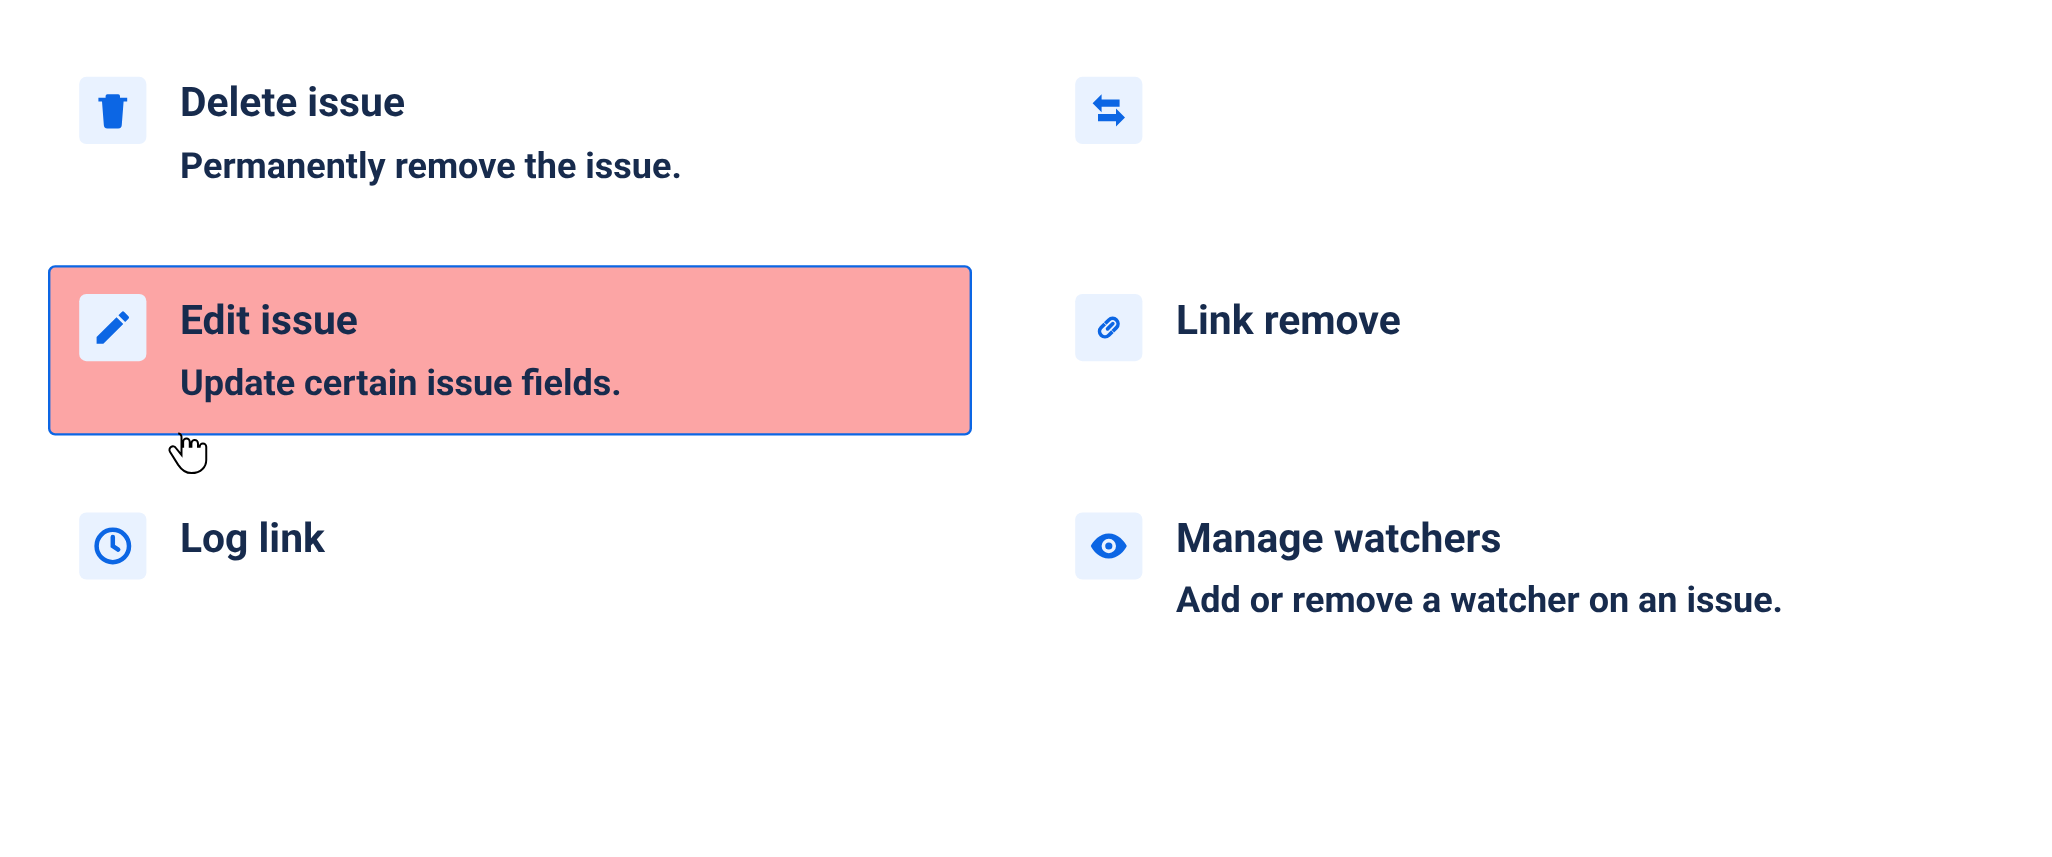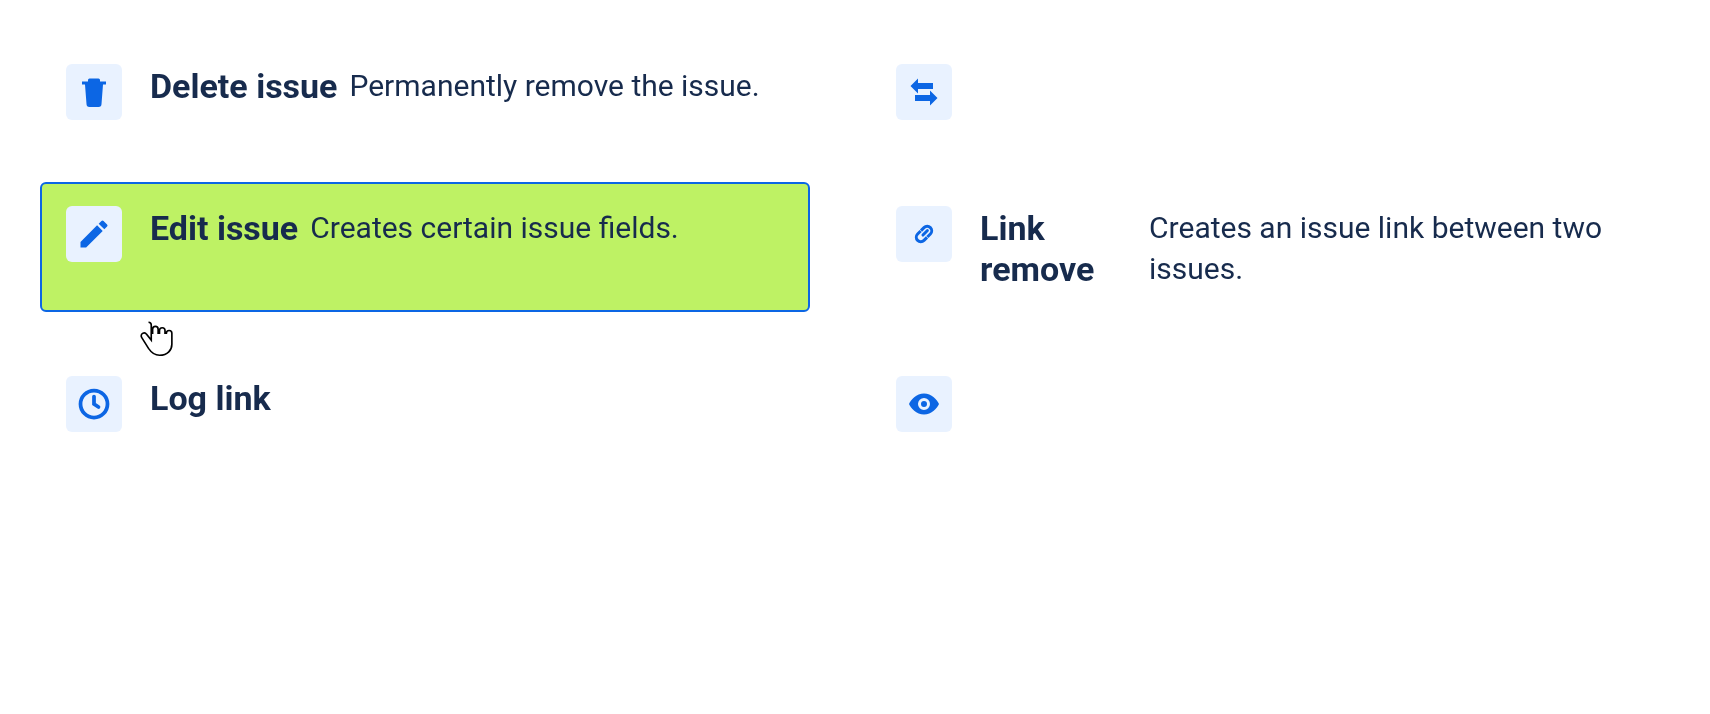--- a/index.html
+++ b/index.html
@@ -24,21 +24,21 @@
       align-items: flex-start;
       gap: 28px;
       padding: 20px 24px;
       border-radius: 6px;
       border: 2px solid transparent;
       cursor: pointer;
       position: relative;
     }
     .action-card.selected {
       border: 2px solid #0c66e4;
-      background: #bef264;
+      background: #fca5a5;
     }
     .icon-box {
       width: 56px;
       height: 56px;
       min-width: 56px;
       border-radius: 6px;
       background: #e9f2ff;
       display: flex;
       align-items: center;
       justify-content: center;
@@ -49,32 +49,33 @@
       height: 36px;
       fill: #0c66e4;
     }
     .icon-box svg.stroke-icon {
       fill: none;
       stroke: #0c66e4;
       stroke-width: 2.5;
     }
     .text-block {
       display: flex;
+      flex-direction: column;
       gap: 12px;
       padding-top: 4px;
     }
     .action-title {
       font-size: 34px;
       font-weight: 700;
       color: #172b4d;
       line-height: 1.2;
     }
     .action-desc {
       font-size: 30px;
-      font-weight: 400;
+      font-weight: 700;
       color: #172b4d;
       line-height: 1.35;
     }
     .cursor-pointer {
       position: absolute;
       left: 90px;
       top: 130px;
       pointer-events: none;
     }
     .cursor-pointer svg {
@@ -110,38 +111,37 @@
   </div>
 
   <div class="action-card selected">
     <div class="icon-box">
       <svg viewBox="0 0 24 24">
           <path d="M3 17.25V21h3.75L17.81 9.94l-3.75-3.75L3 17.25zM20.71 7.04a1 1 0 0 0 0-1.41l-2.34-2.34a1 1 0 0 0-1.41 0l-1.83 1.83 3.75 3.75 1.83-1.83z"></path>
         </svg>
     </div>
     <div class="text-block">
       <div class="action-title">Edit issue</div>
-      <div class="action-desc">Creates certain issue fields.</div>
+      <div class="action-desc">Update certain issue fields.</div>
     </div>
     <div class="cursor-pointer">
       <svg viewBox="0 0 32 32">
         <path d="M12 6c1.1 0 2 .9 2 2v6h1V11c0-1.1.9-2 2-2s2 .9 2 2v3h1v-2c0-1.1.9-2 2-2s2 .9 2 2v2h1c0-1.1.9-2 2-2s2 .9 2 2v8c0 4-3 8-9 8-4 0-6-2-8-5l-5-8c-.6-1-.3-2.3.7-2.9 1-.6 2.3-.3 2.9.7L14 19V8c0-1.1-.9-2-2-2z" fill="#ffffff" stroke="#000000" stroke-width="1.2"></path>
       </svg>
     </div>
   </div>
 
   <div class="action-card">
     <div class="icon-box">
       <svg viewBox="0 0 24 24">
           <path d="M10.59 13.41a1 1 0 0 1 0-1.41l3-3a1 1 0 0 1 1.41 1.41l-3 3a1 1 0 0 1-1.41 0zM7.05 16.95a4 4 0 0 1 0-5.66l2-2 1.41 1.41-2 2a2 2 0 1 0 2.83 2.83l2-2 1.41 1.41-2 2a4 4 0 0 1-5.66 0zm9.9-9.9a4 4 0 0 1 0 5.66l-2 2-1.41-1.41 2-2a2 2 0 1 0-2.83-2.83l-2 2L9.3 9.05l2-2a4 4 0 0 1 5.66 0z"></path>
         </svg>
     </div>
     <div class="text-block">
       <div class="action-title">Link remove</div>
-      <div class="action-desc">Creates an issue link between two issues.</div>
     </div>
   </div>
 
   <div class="action-card">
     <div class="icon-box">
       <svg class="stroke-icon" viewBox="0 0 24 24">
           <circle cx="12" cy="12" r="9"></circle>
           <path d="M12 7v5l3 2" stroke-linecap="round"></path>
         </svg>
     </div>
@@ -149,15 +149,19 @@
       <div class="action-title">Log link</div>
     </div>
   </div>
 
   <div class="action-card">
     <div class="icon-box">
       <svg viewBox="0 0 24 24">
           <path d="M12 5c-5 0-9 4.5-10 7 1 2.5 5 7 10 7s9-4.5 10-7c-1-2.5-5-7-10-7zm0 11a4 4 0 1 1 0-8 4 4 0 0 1 0 8zm0-6a2 2 0 1 0 0 4 2 2 0 0 0 0-4z"></path>
         </svg>
     </div>
+    <div class="text-block">
+      <div class="action-title">Manage watchers</div>
+      <div class="action-desc">Add or remove a watcher on an issue.</div>
+    </div>
   </div>
 
 </div>
 
 </body></html>

